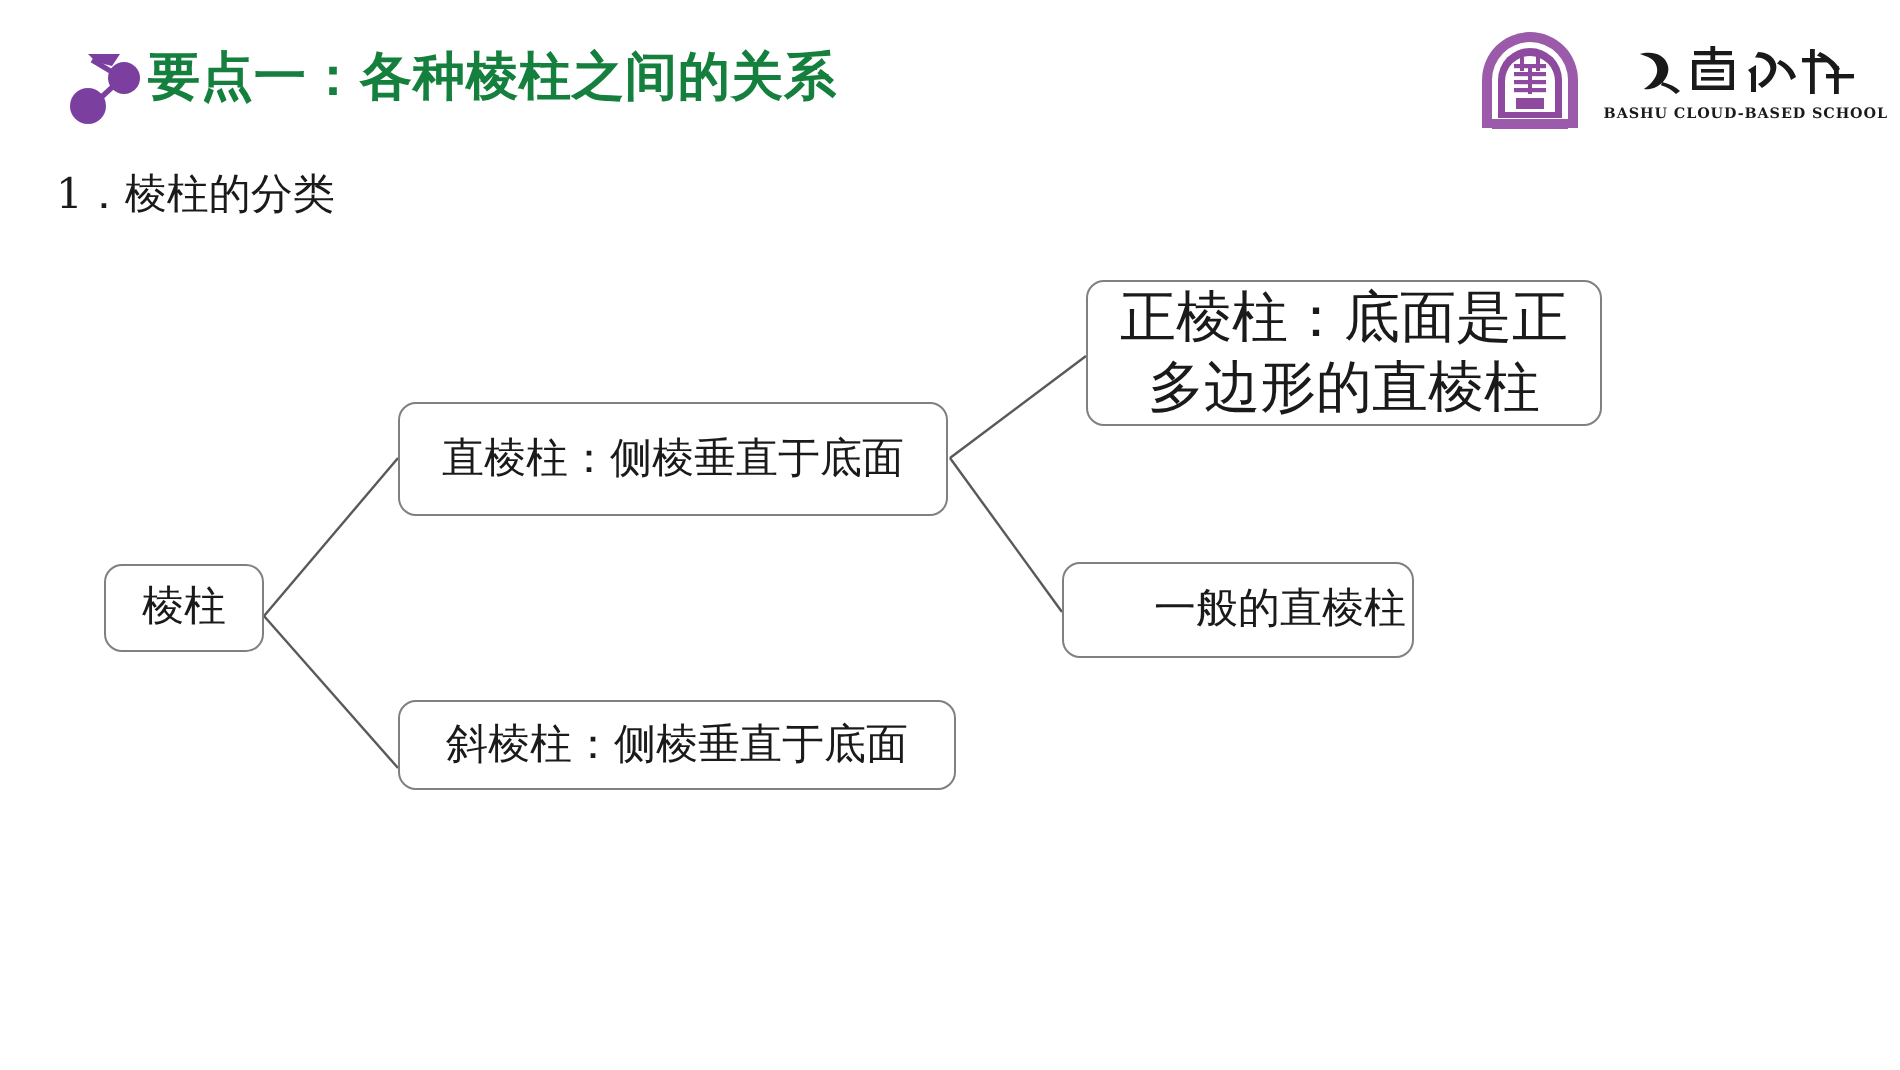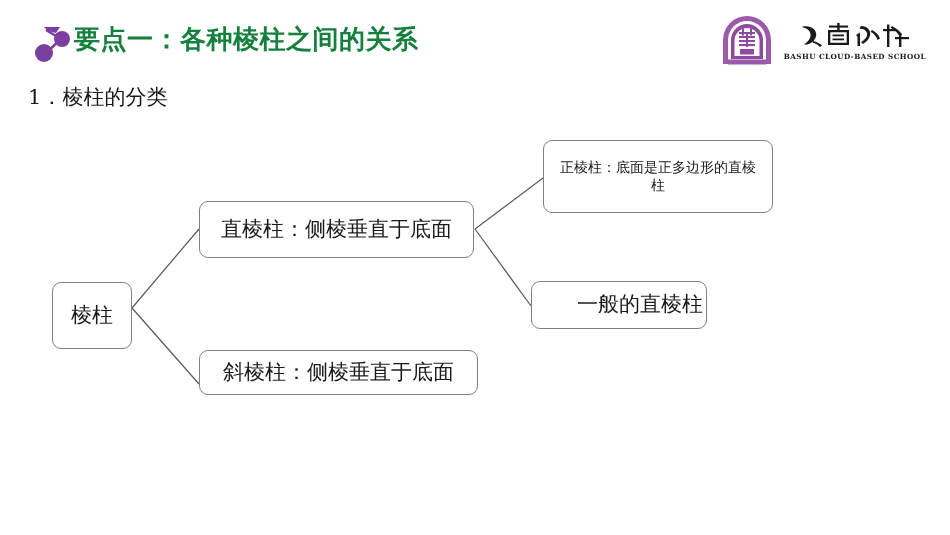--- a/index.html
+++ b/index.html
@@ -35,21 +35,21 @@
     color: #15803d;
     letter-spacing: 0.5px;
     white-space: nowrap;
     line-height: 36px;
     font-family: "DejaVu Sans", "Liberation Sans", sans-serif;
   }
 
   
   .logo-wrap {
     position: absolute;
-    right: 24px;
+    right: 6px;
     top: 14px;
     height: 54px;
     display: flex;
     align-items: center;
     gap: 10px;
     justify-content: space-between;
   }
   .logo-seal {
     width: 54px;
     height: 50px;
@@ -112,34 +112,34 @@
     background: #ffffff;
     display: flex;
     align-items: center;
     justify-content: center;
     color: #1a1a1a;
     text-align: center;
     line-height: 1.22;
   }
 
   #node-root {
-    left: 52px;  top: 282px;  width: 80px;  height: 67px;
+    left: 52px;  top: 282px;  width: 80px;  height: 44px;
     font-size: 21px;
   }
   #node-right-prism {
     left: 199px; top: 201px; width: 275px; height: 57px;
     font-size: 21px;
   }
   #node-oblique-prism {
     left: 199px; top: 350px; width: 279px; height: 45px;
     font-size: 21px;
   }
   #node-regular-prism {
-    left: 543px; top: 140px; width: 230px; height: 73px;
-    font-size: 14px;
+    left: 543px; top: 140px; width: 258px; height: 73px;
+    font-size: 28px;
     padding: 0 10px;
   }
   #node-general-right-prism {
     left: 531px; top: 281px; width: 176px; height: 48px;
     font-size: 21px;
     padding-left: 42px;
   }
 </style>
 </head>
 <body>

